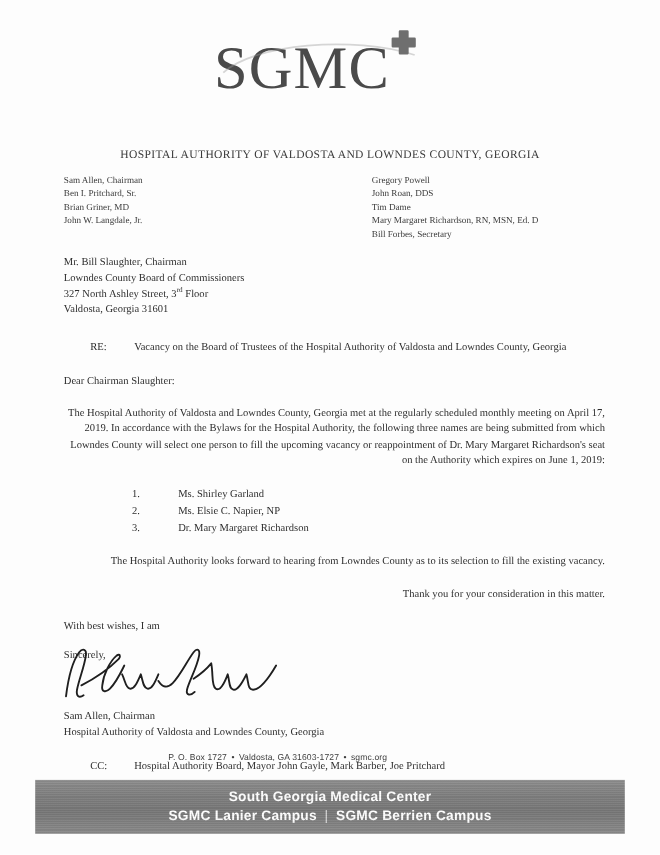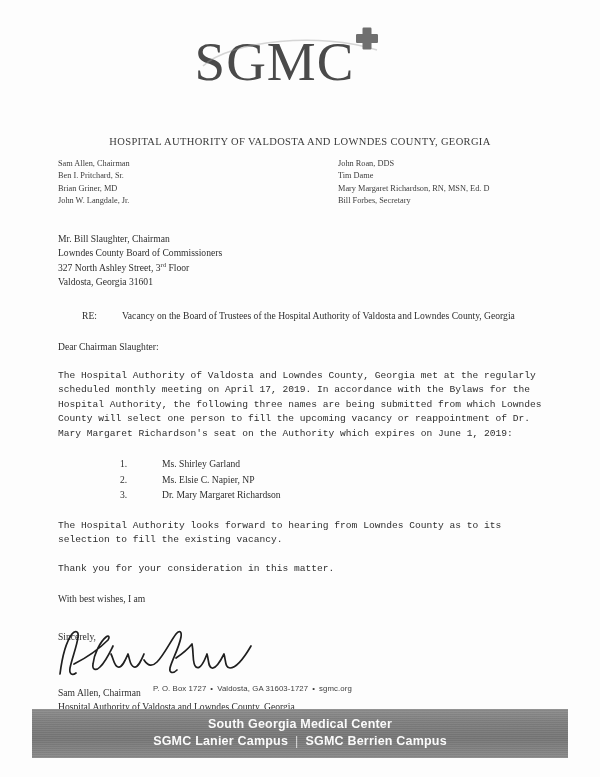--- a/index.html
+++ b/index.html
@@ -109,42 +109,41 @@
     padding-left: 24px;
   }
   .re-label { width: 40px; flex: none; }
   .re-text { flex: 1; line-height: 1.45; }
 
   .salutation { margin-bottom: 15px; }
 
   .para {
     margin-bottom: 15px;
     line-height: 1.5;
-    text-align: left;
-    font-family: Liberation Mono, monospace;
+    text-align: right;
   }
 
   .names-list {
     margin: 0 0 16px 0;
     padding-left: 62px;
   }
   .name-row {
     display: flex;
     line-height: 1.62;
   }
   .name-num { width: 42px; flex: none; }
   .name-text { flex: 1; }
 
   .closing { margin-bottom: 6px; }
 
   
   .sig-area {
     position: relative;
     height: 56px;
-    margin-top: 25px;
+    margin-top: 12px;
   }
   .sincerely {
     position: absolute;
     top: 0;
     left: 0;
   }
   .signature-svg {
     position: absolute;
     top: -6px;
     left: -6px;
@@ -237,20 +236,21 @@
   <div class="org-header">HOSPITAL AUTHORITY OF VALDOSTA AND LOWNDES COUNTY, GEORGIA</div>
 
   <div class="board">
     <div class="board-col-left">
       <div>Sam Allen, Chairman</div>
       <div>Ben I. Pritchard, Sr.</div>
       <div>Brian Griner, MD</div>
       <div>John W. Langdale, Jr.</div>
     </div>
     <div class="board-col-right">
+      <div>Gregory Powell</div>
       <div>John Roan, DDS</div>
       <div>Tim Dame</div>
       <div>Mary Margaret Richardson, RN, MSN, Ed. D</div>
       <div>Bill Forbes, Secretary</div>
     </div>
   </div>
 
   <div class="letter">
 
 

